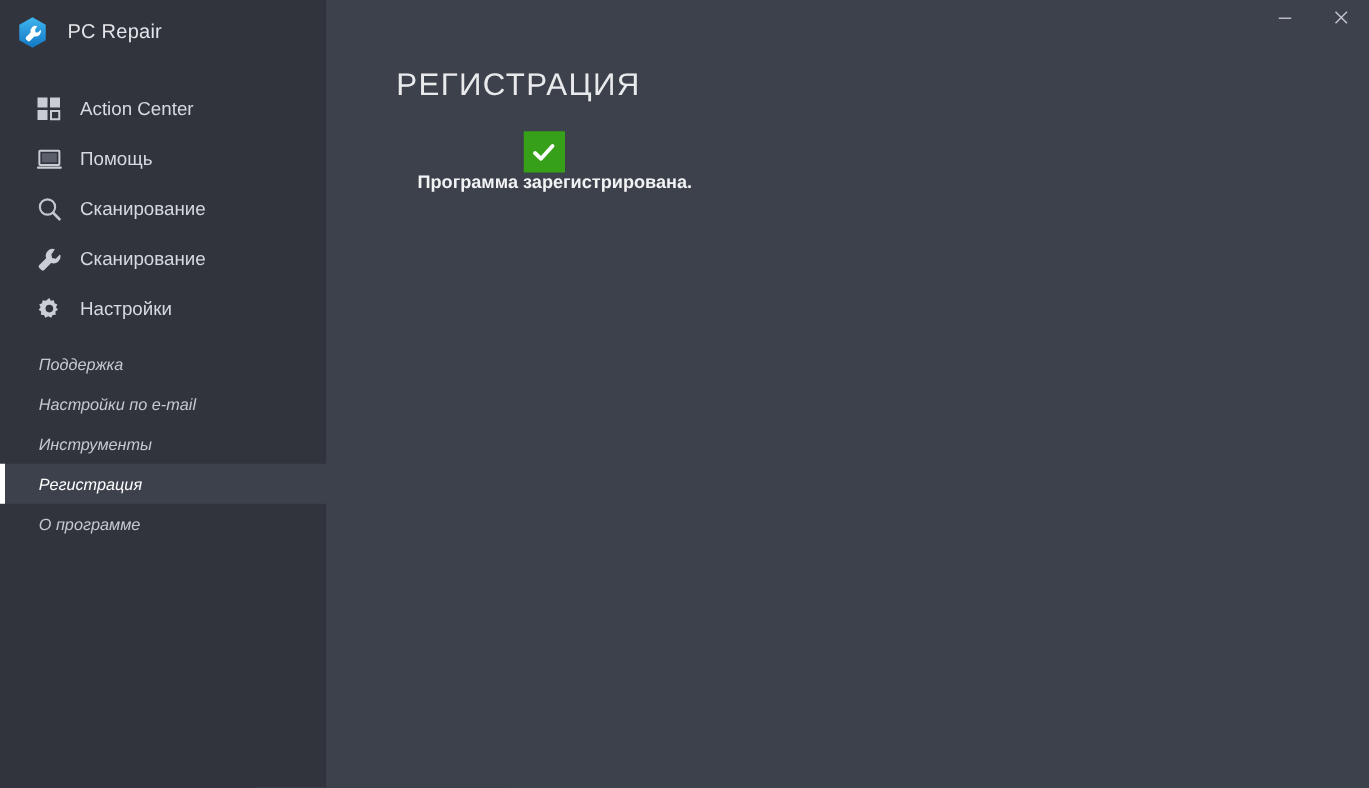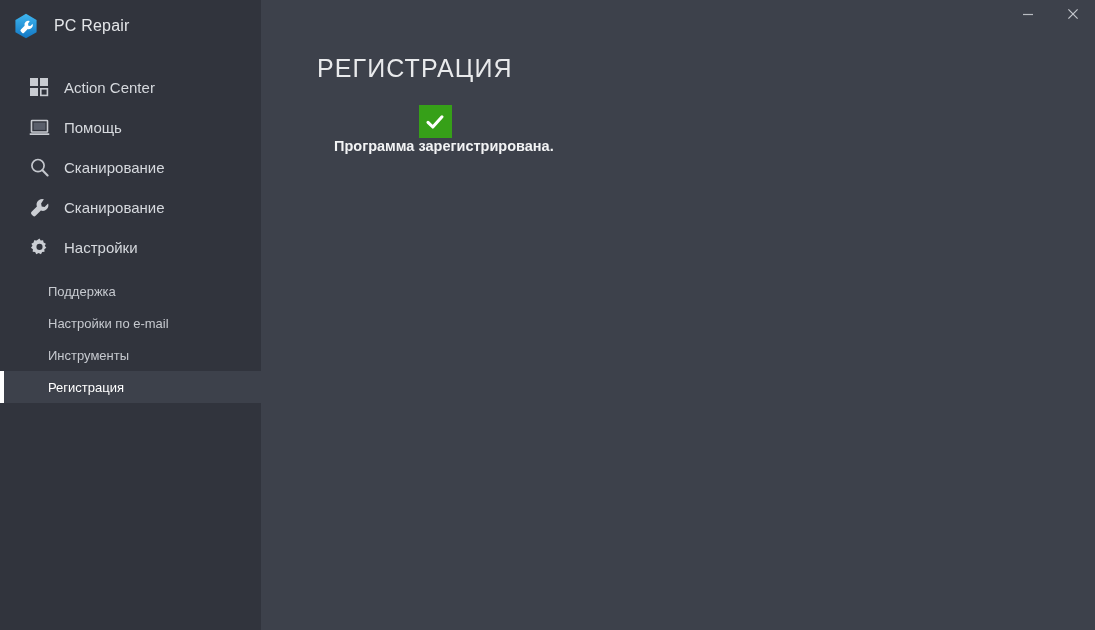--- a/index.html
+++ b/index.html
@@ -77,26 +77,27 @@
   }
 
   .subnav {
     margin-top: 8px;
   }
   .subnav-item {
     position: relative;
     display: flex;
     align-items: center;
     height: 32px;
-    padding-left: 48px;
+    padding-left: 31px;
     box-sizing: border-box;
     cursor: default;
     color: #c6c9cf;
     font-size: 13px;
     white-space: nowrap;
+    font-style: italic;
   }
   .subnav-item.selected {
     background: #3d414b;
     color: #ffffff;
   }
   .subnav-item.selected::before {
     content: "";
     position: absolute;
     left: 0;
     top: 0;
@@ -243,20 +244,21 @@
       </div>
 
 
     </div>
 
     <div class="subnav">
       <div class="subnav-item">Поддержка</div>
       <div class="subnav-item">Настройки по e-mail</div>
       <div class="subnav-item">Инструменты</div>
       <div class="subnav-item selected">Регистрация</div>
+      <div class="subnav-item">О программе</div>
     </div>
 
   </div>
 
   <div class="main">
 
     <div class="titlebar">
       <div class="win-btn">
         <svg width="14" height="14" viewBox="0 0 14 14">
           <line x1="2" y1="7.5" x2="12" y2="7.5" stroke="#b9bcc2" stroke-width="1.2"></line>

